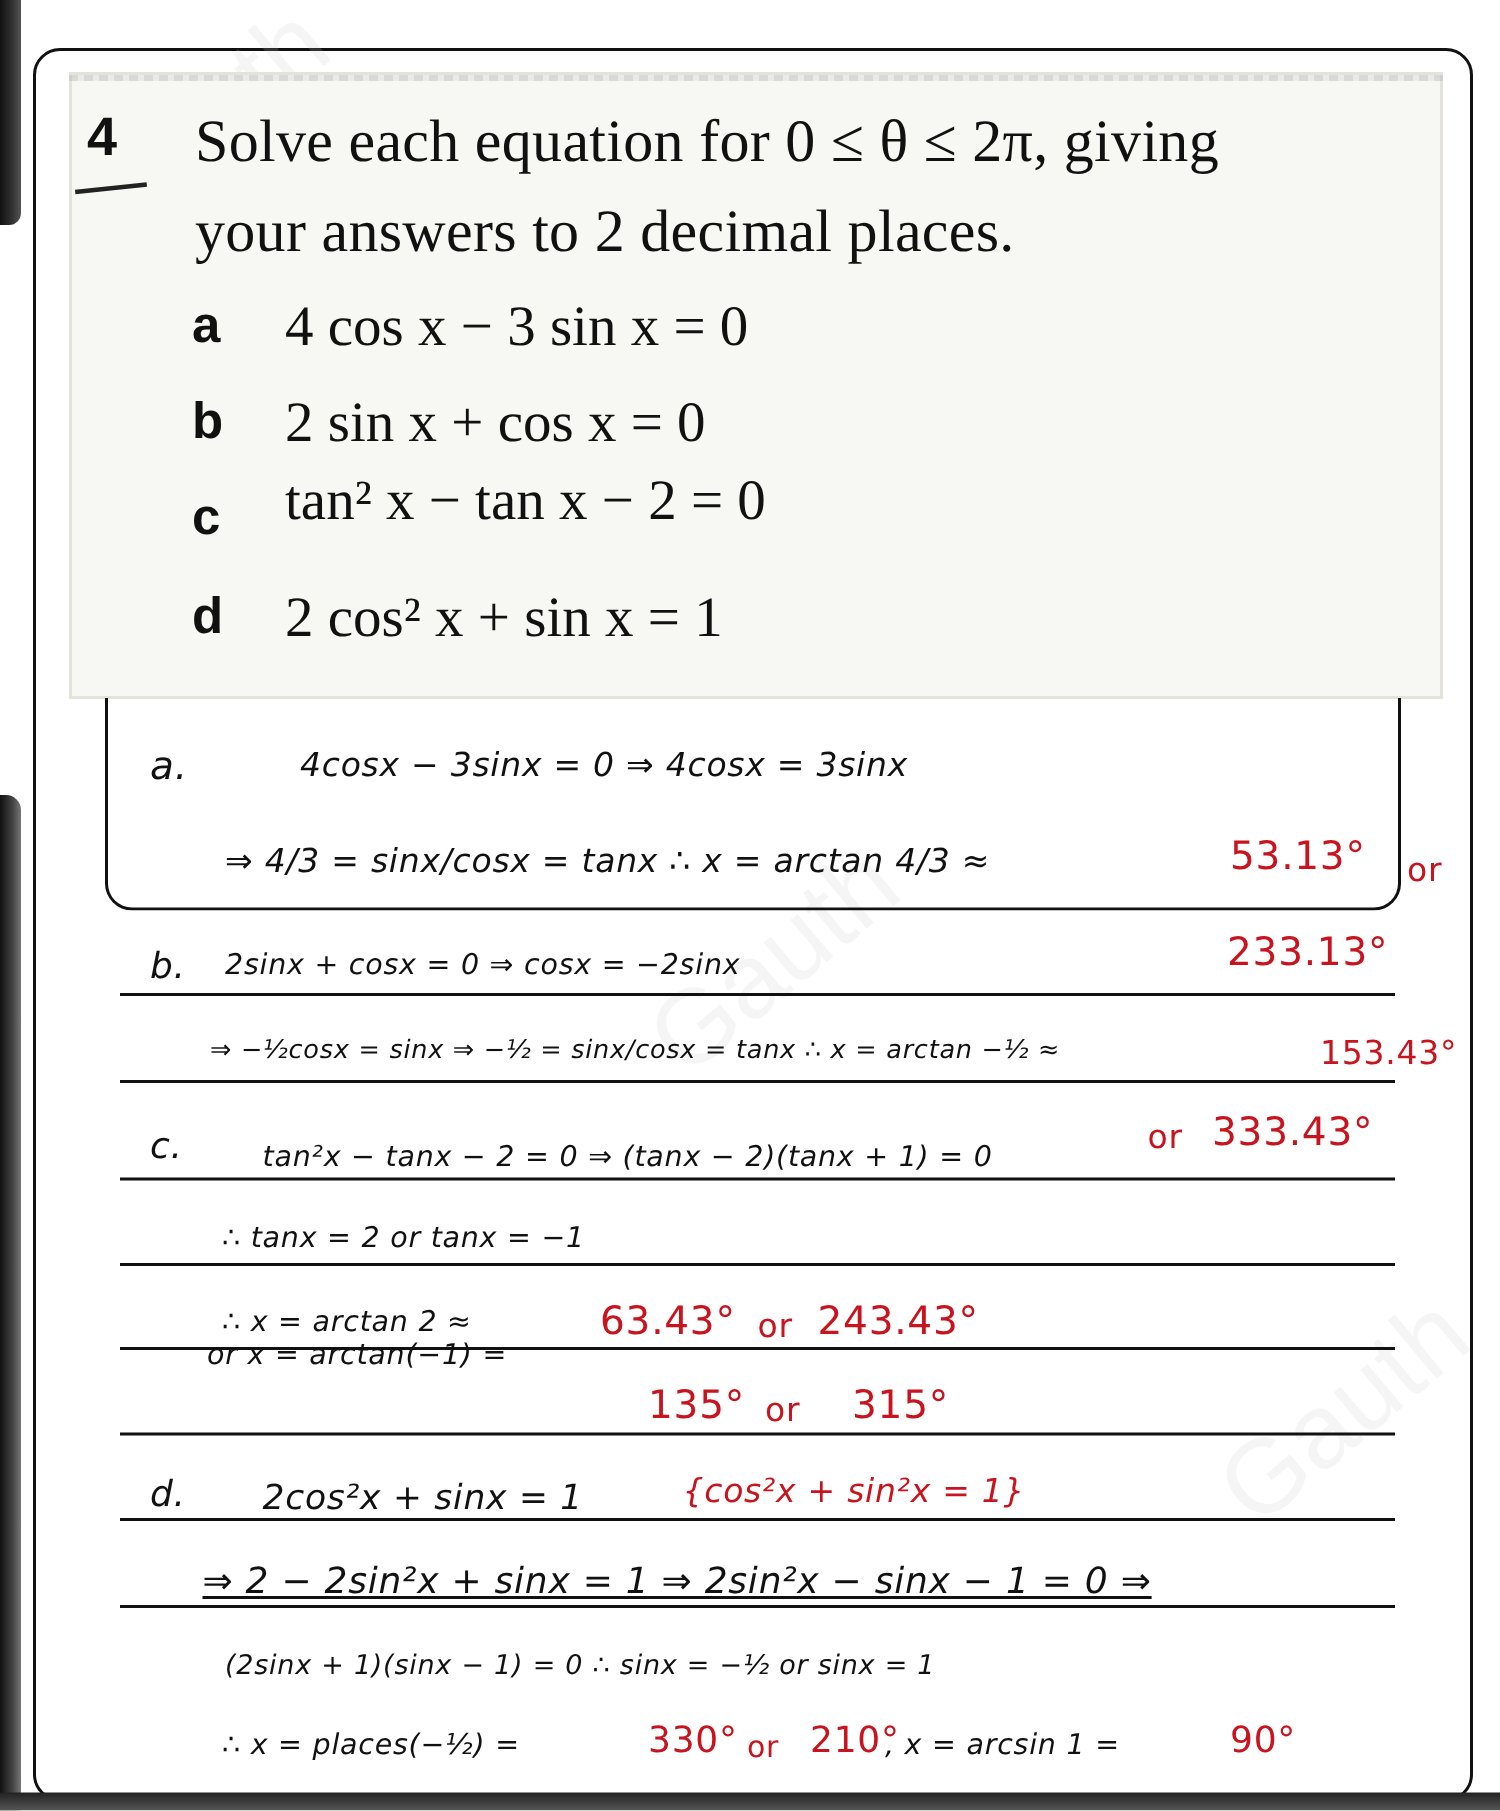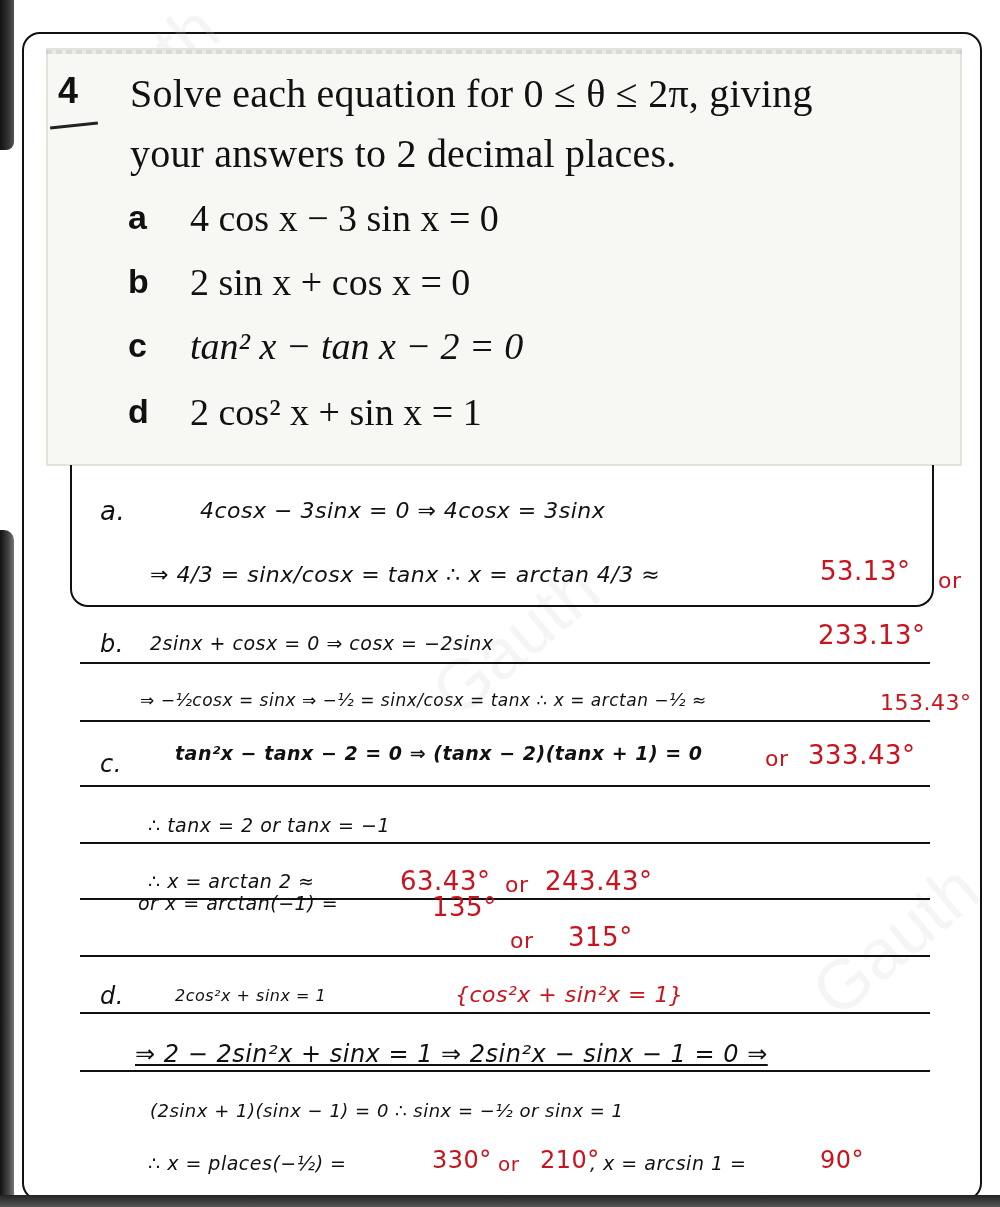--- a/index.html
+++ b/index.html
@@ -87,21 +87,21 @@
 <div class="q-number">4</div>
 <div class="q-underline"></div>
 <div class="q-text" style="top:70px;">Solve each equation for 0 ≤ θ ≤ 2π, giving</div>
 <div class="q-text" style="top:130px;">your answers to 2 decimal places.</div>
 
 <div class="part-label" style="top:198px;">a</div>
 <div class="part-eq" style="top:196px;">4 cos x − 3 sin x = 0</div>
 <div class="part-label" style="top:262px;">b</div>
 <div class="part-eq" style="top:260px;">2 sin x + cos x = 0</div>
 <div class="part-label" style="top:326px;">c</div>
-<div class="part-eq" style="top:324px;font-style:italic;">tan² x − tan x − 2 = 0</div>
+<div class="part-eq" style="top:312px;">tan² x − tan x − 2 = 0</div>
 <div class="part-label" style="top:392px;">d</div>
 <div class="part-eq" style="top:390px;">2 cos² x + sin x = 1</div>
 
 <div class="answer-box"></div>
 <div class="hw" style="left:100px;top:496px;font-size:26px;">a.</div>
 <div class="hw" style="left:200px;top:498px;">4cosx − 3sinx = 0   ⇒   4cosx = 3sinx</div>
 <div class="hw" style="left:150px;top:562px;">⇒  4/3 = sinx/cosx = tanx     ∴ x = arctan 4/3 ≈</div>
 <div class="hw red" style="left:820px;top:556px;">53.13°</div>
 <div class="hw red" style="left:938px;top:568px;font-size:22px;">or</div>
 <div class="hw red" style="left:818px;top:620px;">233.13°</div>
@@ -109,37 +109,37 @@
 <div class="hw" style="left:100px;top:630px;font-size:24px;">b.</div>
 <div class="hw" style="left:150px;top:632px;font-size:19px;">2sinx + cosx = 0  ⇒  cosx = −2sinx</div>
 <div class="rule" style="top:662px;"></div>
 <div class="hw" style="left:140px;top:690px;font-size:17px;">⇒  −½cosx = sinx  ⇒  −½ = sinx/cosx = tanx   ∴ x = arctan −½ ≈</div>
 <div class="hw red" style="left:880px;top:690px;font-size:22px;">153.43°</div>
 <div class="rule" style="top:720px;"></div>
 <div class="hw red" style="left:765px;top:746px;font-size:22px;">or</div>
 <div class="hw red" style="left:808px;top:740px;">333.43°</div>
 
 <div class="hw" style="left:100px;top:750px;font-size:24px;">c.</div>
-<div class="hw" style="left:175px;top:742px;font-size:19px;font-weight:bold;">tan²x − tanx − 2 = 0  ⇒  (tanx − 2)(tanx + 1) = 0</div>
+<div class="hw" style="left:175px;top:760px;font-size:19px;">tan²x − tanx − 2 = 0  ⇒  (tanx − 2)(tanx + 1) = 0</div>
 <div class="rule" style="top:785px;"></div>
 <div class="hw" style="left:148px;top:814px;font-size:19px;">∴ tanx = 2  or  tanx = −1</div>
 <div class="rule" style="top:842px;"></div>
 <div class="hw" style="left:148px;top:870px;font-size:19px;">∴ x = arctan 2 ≈</div>
 <div class="hw red" style="left:400px;top:866px;">63.43°</div>
 <div class="hw red" style="left:505px;top:872px;font-size:22px;">or</div>
 <div class="hw red" style="left:545px;top:866px;">243.43°</div>
 <div class="rule" style="top:898px;"></div>
 <div class="hw" style="left:138px;top:892px;font-size:19px;">or  x = arctan(−1) =</div>
-<div class="hw red" style="left:432px;top:892px;">135°</div>
+<div class="hw red" style="left:432px;top:922px;">135°</div>
 <div class="hw red" style="left:510px;top:928px;font-size:22px;">or</div>
 <div class="hw red" style="left:568px;top:922px;">315°</div>
 <div class="rule" style="top:955px;"></div>
 
 <div class="hw" style="left:100px;top:982px;font-size:24px;">d.</div>
-<div class="hw" style="left:175px;top:986px;font-size:16px;">2cos²x + sinx = 1</div>
+<div class="hw" style="left:175px;top:986px;font-size:23px;">2cos²x + sinx = 1</div>
 <div class="hw red" style="left:455px;top:982px;font-size:22px;font-style:italic;">{cos²x + sin²x = 1}</div>
 <div class="rule" style="top:1012px;"></div>
 <div class="hw" style="left:135px;top:1040px;font-size:24px;text-decoration:underline;">⇒  2 − 2sin²x + sinx = 1  ⇒  2sin²x − sinx − 1 = 0  ⇒</div>
 <div class="rule" style="top:1070px;"></div>
 <div class="hw" style="left:150px;top:1100px;font-size:18px;">(2sinx + 1)(sinx − 1) = 0     ∴ sinx = −½  or  sinx = 1</div>
 <div class="hw" style="left:148px;top:1152px;font-size:19px;">∴  x = places(−½) =</div>
 <div class="hw red" style="left:432px;top:1146px;font-size:24px;">330°</div>
 <div class="hw red" style="left:498px;top:1152px;font-size:20px;">or</div>
 <div class="hw red" style="left:540px;top:1146px;font-size:24px;">210°</div>
 <div class="hw" style="left:590px;top:1152px;font-size:19px;">,   x = arcsin 1 =</div>

